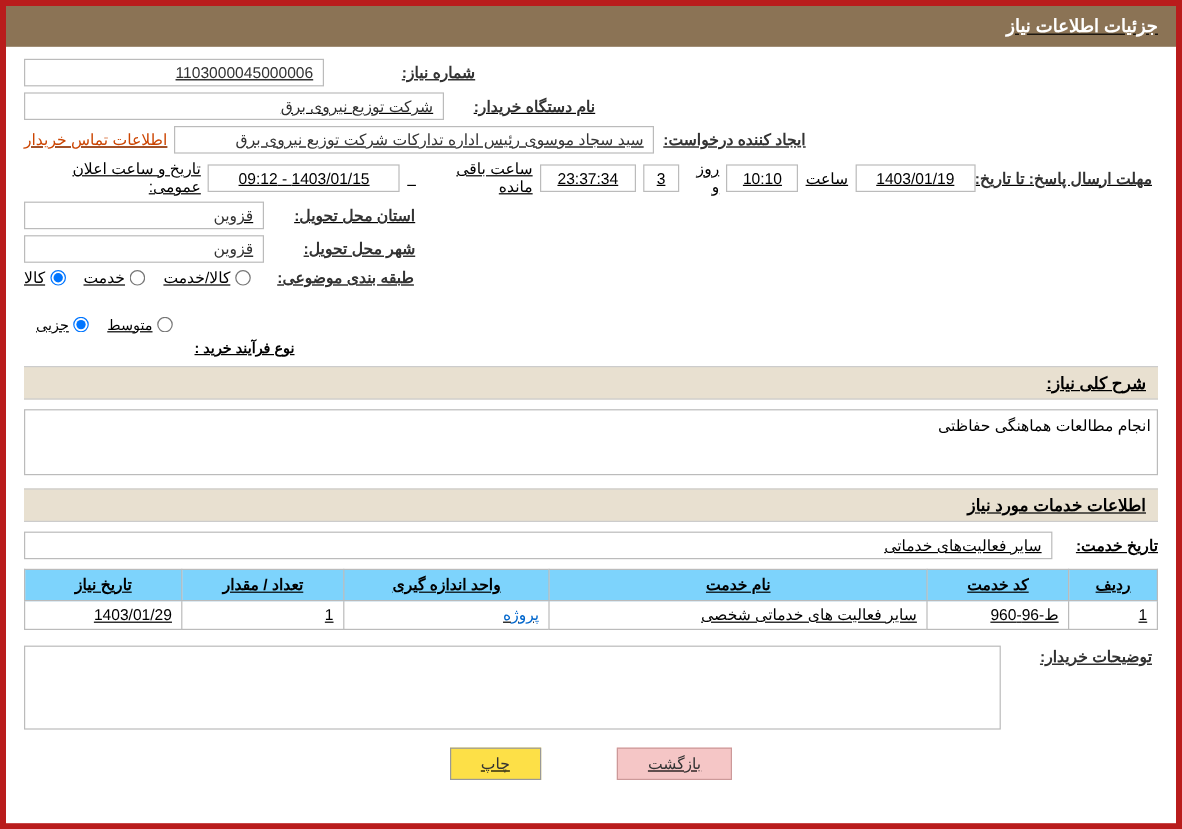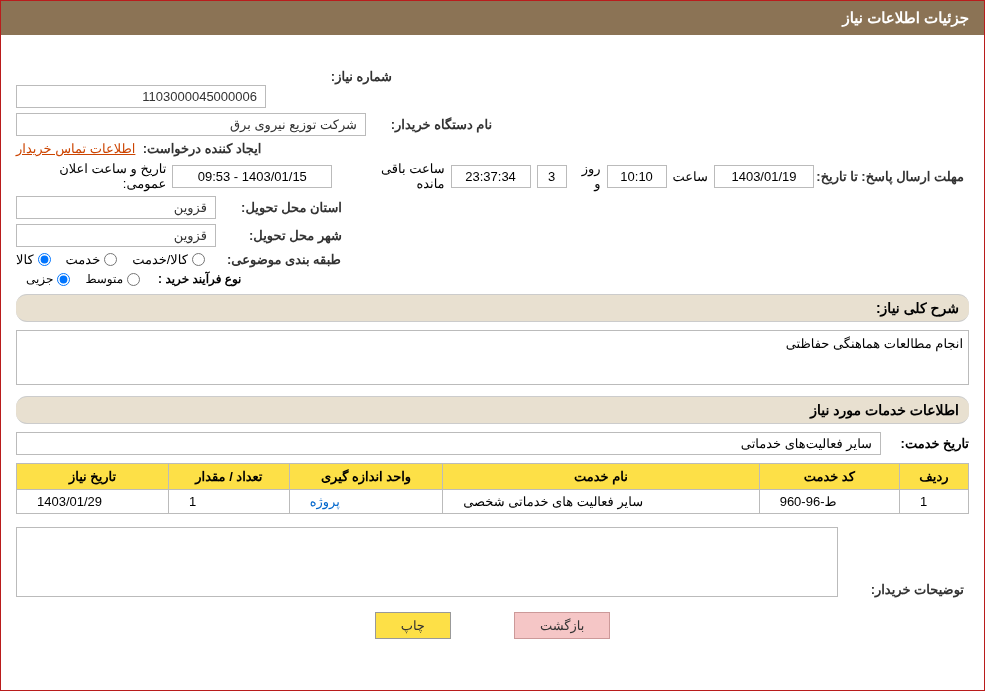--- a/index.html
+++ b/index.html
@@ -6,21 +6,22 @@
     body {
       font-family: Tahoma, Arial, sans-serif;
       font-size: 13px;
       background: #f0f0f0;
       direction: rtl;
     }
     .page-container {
       width: 985px;
       min-height: 691px;
       background: #fff;
-      border: 1px solid #b91c1c;
+      border: 5px solid #b91c1c;
+      text-decoration: underline;
     }
     .page-header {
       background: #8B7355;
       color: #fff;
       text-align: right;
       padding: 8px 15px;
       font-size: 15px;
       font-weight: bold;
     }
     .content {
@@ -36,31 +37,30 @@
     }
     .value-box {
       border: 1px solid #bbb;
       background: #fff;
       padding: 3px 8px;
       min-width: 200px;
       text-align: right;
       color: #333;
     }
     .value-box.wide { min-width: 350px; }
-    .value-box.medium { min-width: 250px; margin-top: 40px; }
+    .value-box.medium { min-width: 250px; }
     .section-title {
       background: #e8e0d0;
       border-top: 1px solid #ccc;
       border-bottom: 1px solid #ccc;
       text-align: right;
       padding: 5px 10px;
       font-weight: bold;
       font-size: 14px;
       margin: 8px 0;
-      border-radius: 11px;
     }
     .small-box {
       border: 1px solid #bbb;
       background: #fff;
       padding: 3px 8px;
       text-align: center;
     }
     .radio-group {
       display: flex;
       align-items: center;
@@ -80,30 +80,30 @@
       min-height: 60px;
       text-align: right;
       resize: none;
     }
     .services-table {
       width: 100%;
       border-collapse: collapse;
       margin-top: 8px;
     }
     .services-table th {
-      background: #fde047;
+      background: #7dd3fc;
       border: 1px solid #bbb;
       padding: 5px 8px;
       font-weight: bold;
       margin-left: 39px;
     }
     .services-table td {
       border: 1px solid #bbb;
-      padding: 4px 20px;
-      text-align: left;
+      padding: 4px 8px;
+      text-align: right;
     }
     .services-table td.blue-link {
       color: #0066cc;
     }
     .buyer-desc-box {
       border: 1px solid #bbb;
       background: #fff;
       min-height: 70px;
       width: 100%;
       margin-top: 3px;
@@ -148,20 +148,21 @@
       display: flex;
       align-items: center;
       justify-content: flex-end;
       margin-bottom: 5px;
       gap: 8px;
       font-size: 12px;
     }
     .process-label {
       font-weight: bold;
       margin-right: 5px;
+      margin-top: 39px;
     }
     .process-desc {
       color: #333;
       flex: 1;
       text-align: right;
     }
     .group-service-row {
       display: flex;
       align-items: center;
       margin-bottom: 5px;
@@ -196,34 +197,35 @@
       <div class="value-box medium">1103000045000006</div>
     </div>
 
     <div class="flex-row">
       <span class="label">نام دستگاه خریدار:</span>
       <div class="value-box wide">شرکت توزیع نیروی برق</div>
     </div>
 
     <div class="flex-row">
       <span class="label">ایجاد کننده درخواست:</span>
+      <div class="value-box" style="min-width:400px;">سید سجاد موسوی رئیس اداره تداركات شرکت توزیع نیروی برق</div>
       <span class="contact-link">اطلاعات تماس خریدار</span>
     </div>
 
     <div class="flex-row">
       <span class="label">مهلت ارسال پاسخ: تا تاریخ:</span>
       <div class="small-box" style="min-width:100px;">1403/01/19</div>
       <span>ساعت</span>
       <div class="small-box" style="min-width:60px;">10:10</div>
       <span>روز و</span>
       <div class="small-box" style="min-width:30px;">3</div>
       <div class="small-box" style="min-width:80px;">23:37:34</div>
       <span>ساعت باقی مانده</span>
       &nbsp;&nbsp;
-      <div class="small-box" style="min-width:160px;">1403/01/15 - 09:53</div>
+      <div class="small-box" style="min-width:160px;">1403/01/15 - 09:12</div>
       <span>تاریخ و ساعت اعلان عمومی:</span>
     </div>
 
     <div class="flex-row">
       <span class="label">استان محل تحویل:</span>
       <div class="value-box" style="min-width:200px;">قزوین</div>
     </div>
 
     <div class="flex-row">
       <span class="label">شهر محل تحویل:</span>
@@ -294,21 +296,21 @@
       <td>1</td>
       <td>ط-96-960</td>
       <td>سایر فعالیت های خدماتی شخصی</td>
       <td class="blue-link">پروژه</td>
       <td>1</td>
       <td>1403/01/29</td>
     </tr>
         </tbody>
     </table>
 
-    <div class="flex-row" style="margin-top:10px;align-items:flex-end;">
+    <div class="flex-row" style="margin-top:10px;align-items:flex-start;">
       <span class="label" style="padding-top:5px;">توضیحات خریدار:</span>
       <div class="buyer-desc-box"></div>
     </div>
 
     <div class="btn-row">
       <button class="btn btn-back">بازگشت</button>
       <button class="btn btn-print">چاپ</button>
     </div>
 
   </div>

